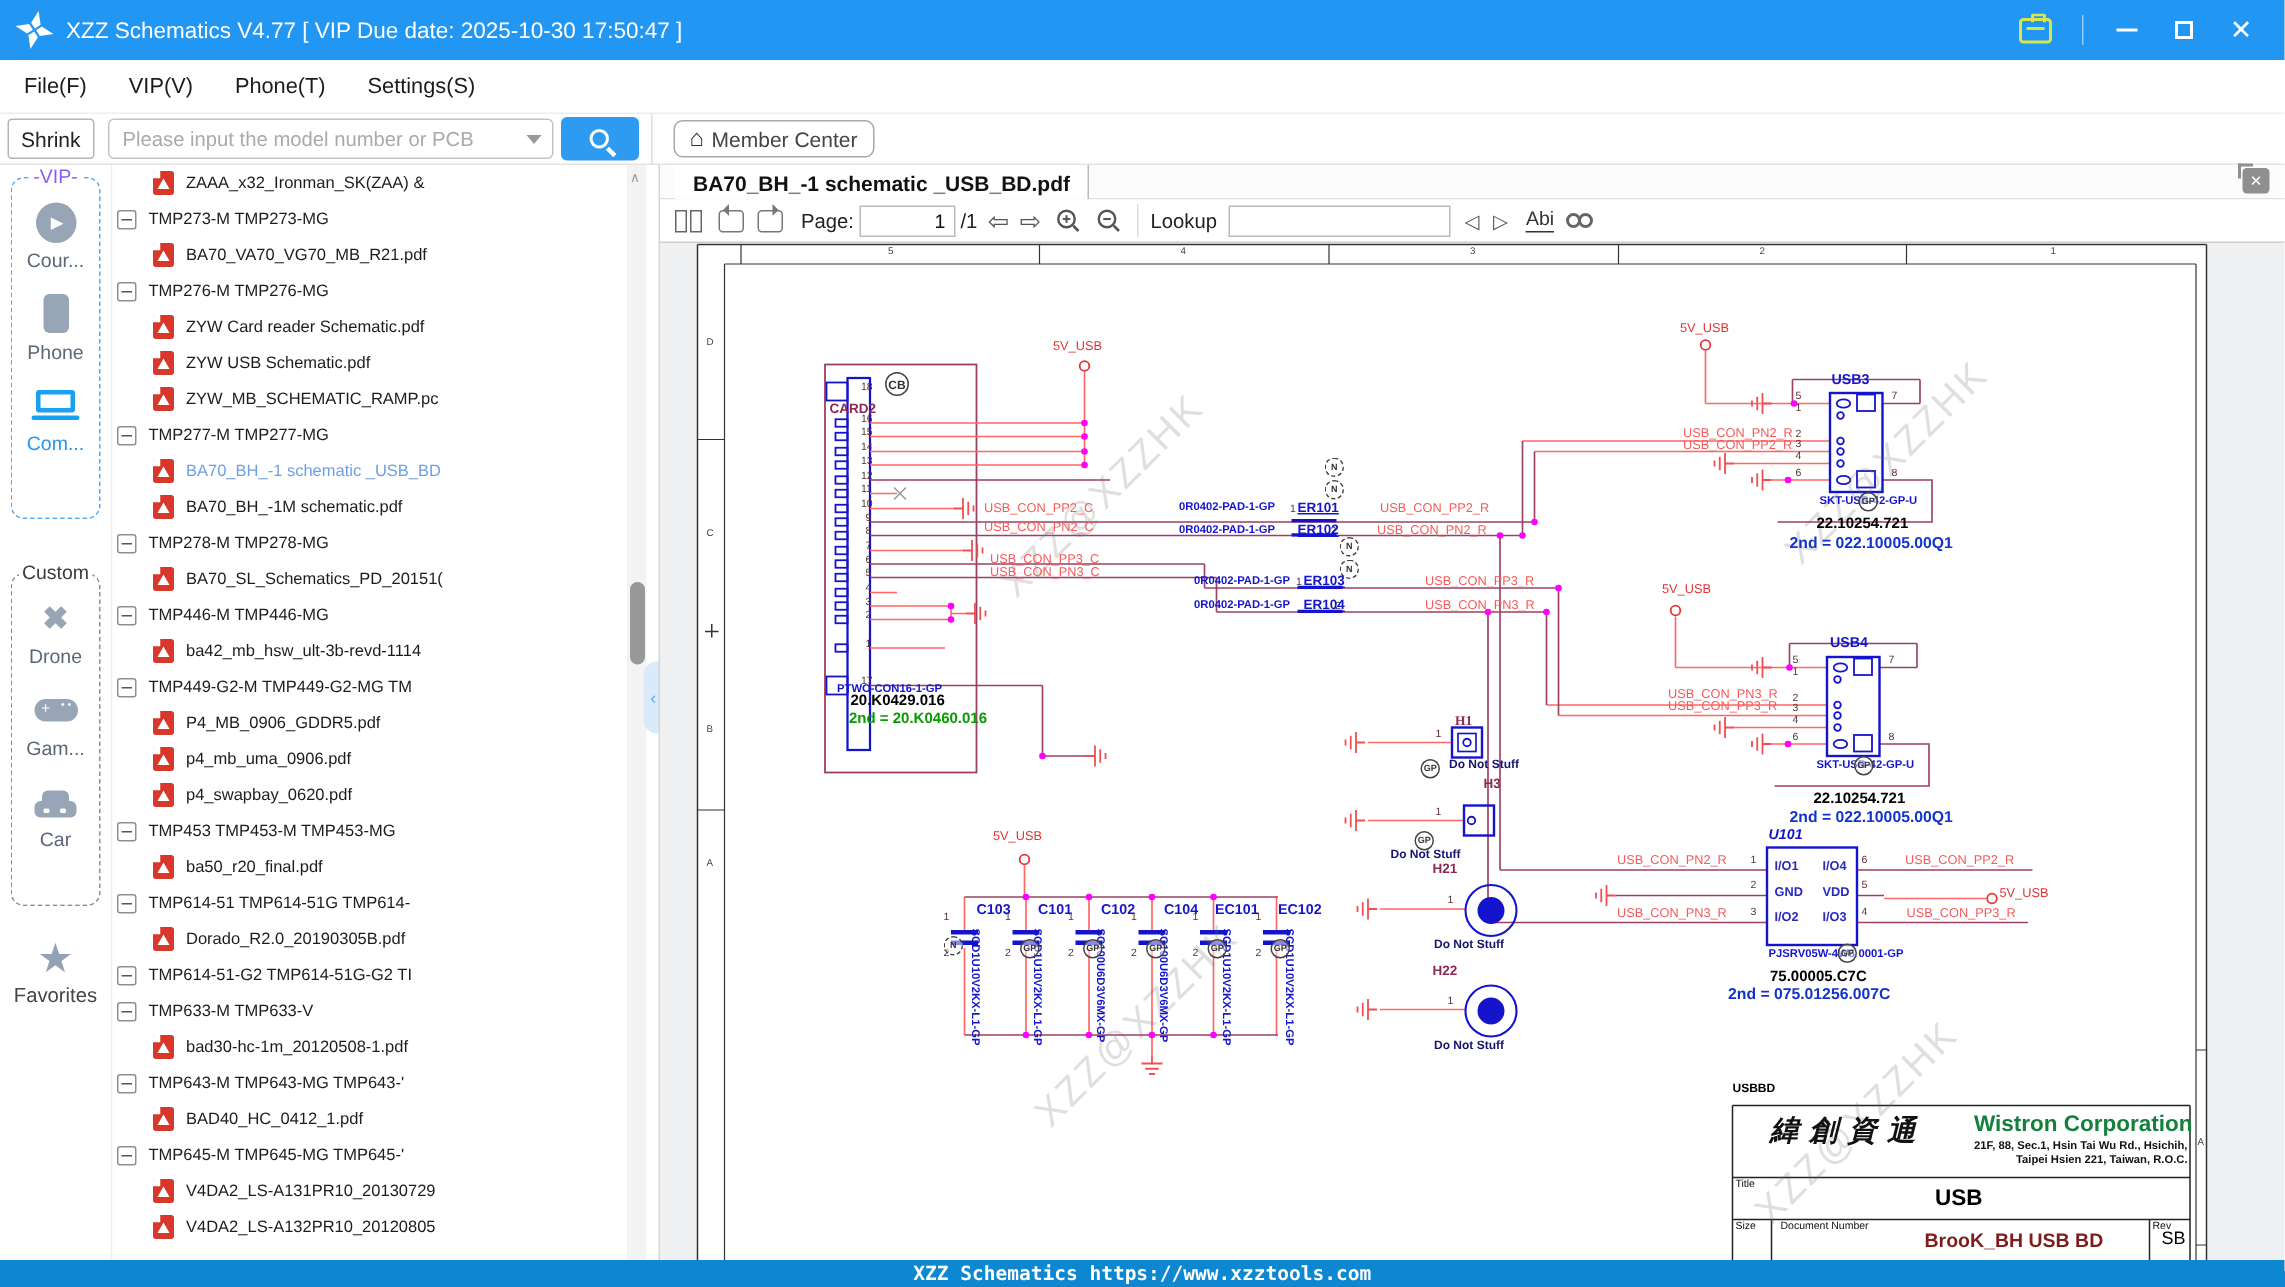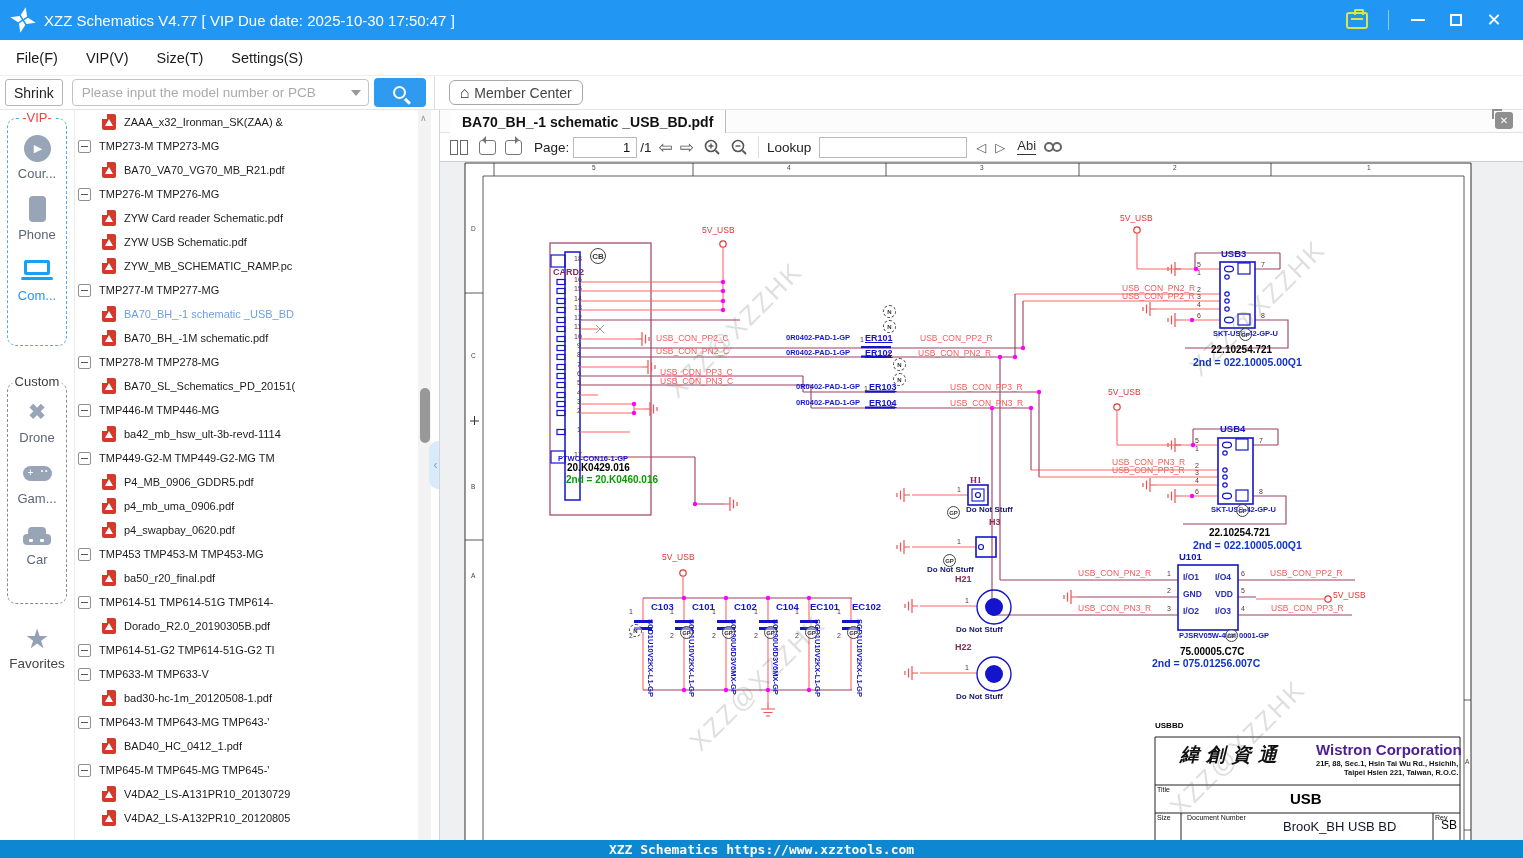--- a/index.html
+++ b/index.html
@@ -30,21 +30,21 @@
   .mag::after{content:"";position:absolute;width:2.5px;height:7px;background:#fff;left:11px;top:10px;transform:rotate(-45deg)}
   #sr-div{width:1px;height:34px;background:#ddd;margin-left:8px}
   #memberbtn{margin-left:14px;height:25px;padding:0 10px;border:1px solid #a8a8a8;border-radius:6px;display:flex;align-items:center;gap:5px;font-size:14px;color:#444;background:#fff}
   .home-ic{font-size:16px;color:#333;line-height:1}
   
   #iconbar{position:absolute;left:0;top:110px;width:75px;height:730px;background:#fff;border-right:1px solid #ececec}
   .sbgroup{position:absolute;left:7px;width:60px;border-radius:9px;padding:14px 0 10px 0}
   .sbg-vip{top:8px;height:228px;border:1.5px dashed #53a9f1}
   .sbg-custom{top:272px;height:222px;border:1.5px dashed #8d8d8d}
   .sbglabel{position:absolute;top:-9px;left:50%;transform:translateX(-50%);background:#fff;padding:0 2px;font-size:13px;white-space:nowrap}
-  .sbg-vip .sbglabel{color:#ef4444}
+  .sbg-vip .sbglabel{color:#8b5cf6}
   .sbg-custom .sbglabel{color:#3c3c3c}
   .sbitem{text-align:center;margin-bottom:13px}
   .sbitem .lbl{font-size:13px;color:#5c6possible}
   .sbitem .lbl{font-size:13px;color:#5b6676;margin-top:3px;white-space:nowrap}
   .sbitem.active .lbl{color:#2196f3}
   .ic{height:30px;display:flex;align-items:center;justify-content:center}
   .i-play{width:27px;height:27px;border-radius:50%;background:#97a5b7;display:flex;align-items:center;justify-content:center}
   .i-play::before{content:"▶";color:#fff;font-size:11px;margin-left:2px}
   .i-phone{width:17px;height:26px;background:#97a5b7;border-radius:4px}
   .i-laptop{width:26px;height:15px;border:3px solid #19a0f0;border-radius:2px;position:relative;margin-bottom:5px}
@@ -117,25 +117,25 @@
   .c-part{color:#1414cc;font-weight:bold;font-size:7.5px}
   .c-rot{transform:rotate(90deg);transform-origin:0 0}
   .c-val{color:#000;font-weight:bold;font-size:10px}
   .c-v2g{color:#0a9b00;font-weight:bold;font-size:10px}
   .c-v2b{color:#1133cc;font-weight:bold;font-size:10.5px}
   .c-pin{color:#5a3030;font-size:7px}
   .c-pl{color:#2a2ac0;font-weight:bold;font-size:8.5px}
   .c-dns{color:#15156e;font-weight:bold;font-size:8px}
   .c-bd{color:#000;font-weight:bold;font-size:8px}
   .c-cn{color:#111;font-size:19px;font-style:italic;font-weight:bold;font-family:"DejaVu Serif",serif;letter-spacing:7px}
-  .c-wn{color:#4c1d95;font-weight:bold;font-size:15px}
+  .c-wn{color:#15803d;font-weight:bold;font-size:15px}
   .c-ad{color:#111;font-size:7.5px;font-weight:bold}
   .c-sm{color:#111;font-size:7px}
   .c-ttl{color:#000;font-weight:bold;font-size:15px}
-  .c-doc{color:#0f172a;font-weight:normal;font-size:13px}
+  .c-doc{color:#7f1d1d;font-weight:bold;font-size:13px}
   .c-rev{color:#000;font-size:12px}
   .c-rul{color:#444;font-size:6.5px}
   .c-wm{color:rgba(110,110,110,.22);font-size:26px;letter-spacing:2px;transform:rotate(-45deg);transform-origin:0 0}
   .c-gp,.c-gpn,.c-cb{width:13px;height:13px;border:1px solid #444;border-radius:50%;font-size:6px;color:#333;font-weight:bold;text-align:center;line-height:12px;background:rgba(255,255,255,.5)}
   .c-gpn{border-style:dashed}
   .c-cb{width:16px;height:16px;font-size:8px;line-height:15px;border-width:1.5px}
   
   #statusbar{position:absolute;left:0;top:840px;width:1523px;height:18px;background:#0d87d0;color:#fff;display:flex;align-items:center;justify-content:center;font-family:"DejaVu Sans Mono",monospace;font-size:13px;font-weight:bold}
 </style>
 </head>
@@ -160,21 +160,21 @@
     <span class="wbtn">
         <span class="maxi"></span>
       </span>
     <span class="wbtn" style="font-size:18px">✕</span>
   </div>
 </div>
 
 <div id="menubar">
   <span class="menu-item">File(F)</span>
   <span class="menu-item">VIP(V)</span>
-  <span class="menu-item">Size(T)</span>
+  <span class="menu-item">Phone(T)</span>
   <span class="menu-item">Settings(S)</span>
 </div>
 
 <div id="searchrow">
   <button id="shrinkbtn">Shrink</button>
   <input id="modelinput" placeholder="Please input the model number or PCB" style="">
   <span id="ddarrow"></span>
   <button id="searchbtn">
       <span class="mag"></span>
     </button>
@@ -651,21 +651,21 @@
       <span class="sx c-pin" style="left: 755px; top: 315px;">4</span>
       <span class="sx c-pin" style="left: 755px; top: 326px;">6</span>
       <span class="sx c-pin" style="left: 819px; top: 275px;">7</span>
       <span class="sx c-pin" style="left: 819px; top: 326px;">8</span>
       <span class="sx c-net" style="left: 672px; top: 296px;">USB_CON_PN3_R</span>
       <span class="sx c-net" style="left: 672px; top: 304px;">USB_CON_PP3_R</span>
       <span class="sx c-part" style="left: 771px; top: 344px;">SKT-USB-42-GP-U</span>
       <span class="sx c-gp" style="left: 796px; top: 342px;">GP</span>
       <span class="sx c-val" style="left: 769px; top: 366px;">22.10254.721</span>
       <span class="sx c-v2b" style="left: 753px; top: 378px;">2nd = 022.10005.00Q1</span>
-      <span class="sx c-ref" style="left: 739px; top: 390px;">U101</span>
+      <span class="sx c-ref" style="left: 739px; top: 390px; font-style: italic;">U101</span>
       <span class="sx c-pin" style="left: 727px; top: 408px;">1</span>
       <span class="sx c-pin" style="left: 727px; top: 425px;">2</span>
       <span class="sx c-pin" style="left: 727px; top: 443px;">3</span>
       <span class="sx c-pin" style="left: 801px; top: 408px;">6</span>
       <span class="sx c-pin" style="left: 801px; top: 425px;">5</span>
       <span class="sx c-pin" style="left: 801px; top: 443px;">4</span>
       <span class="sx c-pl" style="left: 743px; top: 411px;">I/O1</span>
       <span class="sx c-pl" style="left: 743px; top: 428px;">GND</span>
       <span class="sx c-pl" style="left: 743px; top: 445px;">I/O2</span>
       <span class="sx c-pl" style="left: 775px; top: 411px;">I/O4</span>

